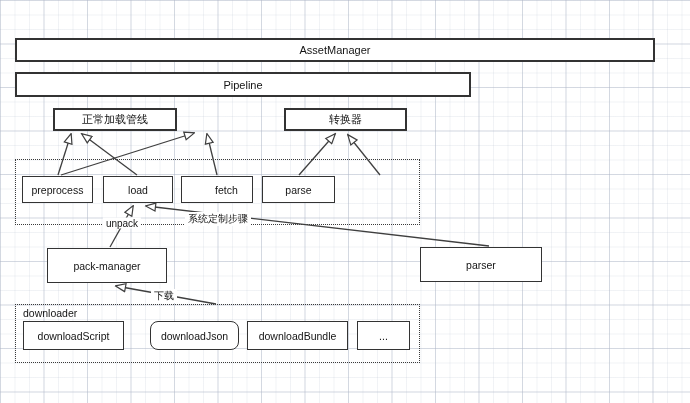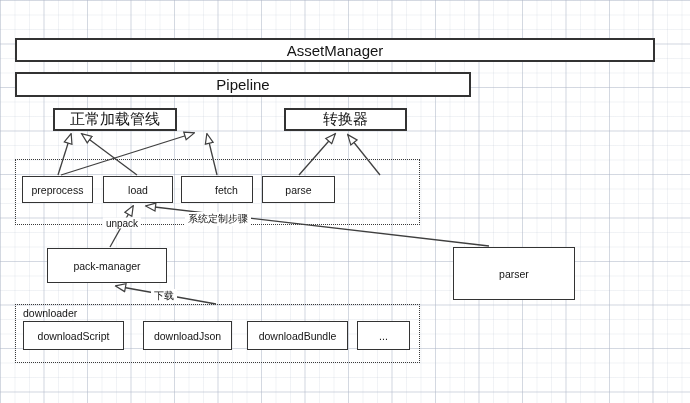--- a/index.html
+++ b/index.html
@@ -25,21 +25,21 @@
     background: #ffffff;
     border: 1.7px solid #333333;
     display: flex;
     align-items: center;
     justify-content: center;
     font-size: 10.5px;
     color: #141414;
     white-space: nowrap;
     z-index: 3;
   }
-  .node.hdr { font-size: 15px; border-width: 2px; }
+  .node.hdr { font-size: 11px; border-width: 2px; }
 
   .dotted-container {
     position: absolute;
     box-sizing: border-box;
     border: 1.6px dotted #3a3a3a;
     background: transparent;
     z-index: 1;
   }
   .container-title {
     position: absolute;
@@ -104,24 +104,24 @@
 
   <div class="node hdr" style="left:13px; top:108px; width:124px; height:23px;margin-left:40px;">正常加载管线</div>
   <div class="node hdr" style="left:284px; top:108px; width:123px; height:23px;">转换器</div>
 
   <div class="node" style="left:22px; top:176px; width:71px; height:27px;">preprocess</div>
   <div class="node" style="left:103px; top:176px; width:70px; height:27px;">load</div>
   <div class="node" style="left:181px; top:176px; width:72px; height:27px;padding-left:19px;">fetch</div>
   <div class="node" style="left:262px; top:176px; width:73px; height:27px;">parse</div>
 
   <div class="node" style="left:47px; top:248px; width:120px; height:35px;">pack-manager</div>
-  <div class="node" style="left:453px; top:247px; width:122px; height:53px;">parser</div>
+  <div class="node" style="left:420px; top:247px; width:122px; height:35px;">parser</div>
 
   <div class="node" style="left:23px; top:321px; width:101px; height:29px;">downloadScript</div>
-  <div class="node" style="left:143px; top:321px; width:89px; height:29px;">downloadJson</div>
+  <div class="node" style="left:150px; top:321px; width:89px; height:29px;border-radius:8px;">downloadJson</div>
   <div class="node" style="left:247px; top:321px; width:101px; height:29px;">downloadBundle</div>
   <div class="node" style="left:357px; top:321px; width:53px; height:29px;">...</div>
 
   <div class="edge-label" style="left:122px; top:223px;">unpack</div>
   <div class="edge-label" style="left:218px; top:219px;">系统定制步骤</div>
   <div class="edge-label" style="left:164px; top:296px;">下载</div>
 
 </div>
 
 </body></html>

